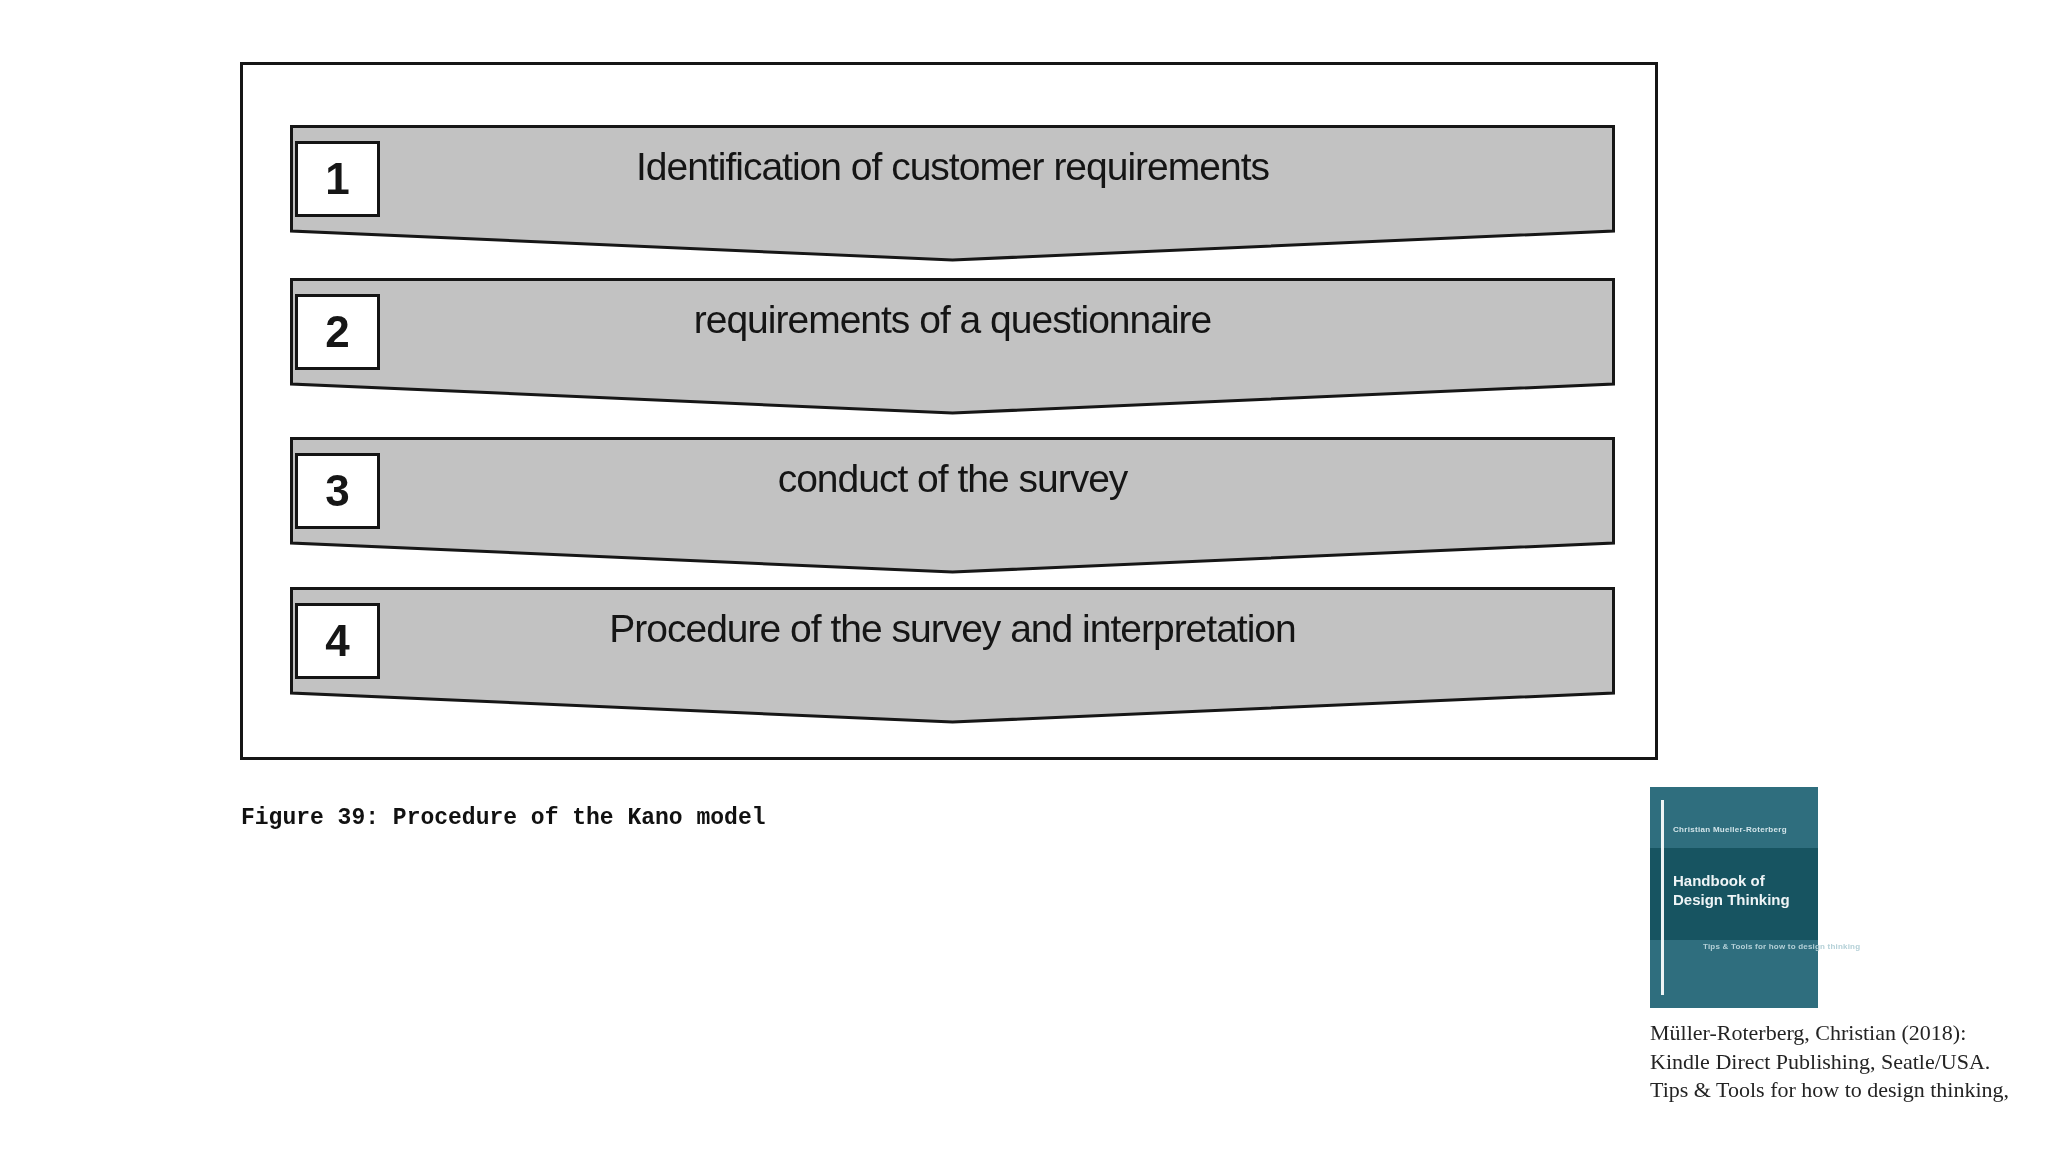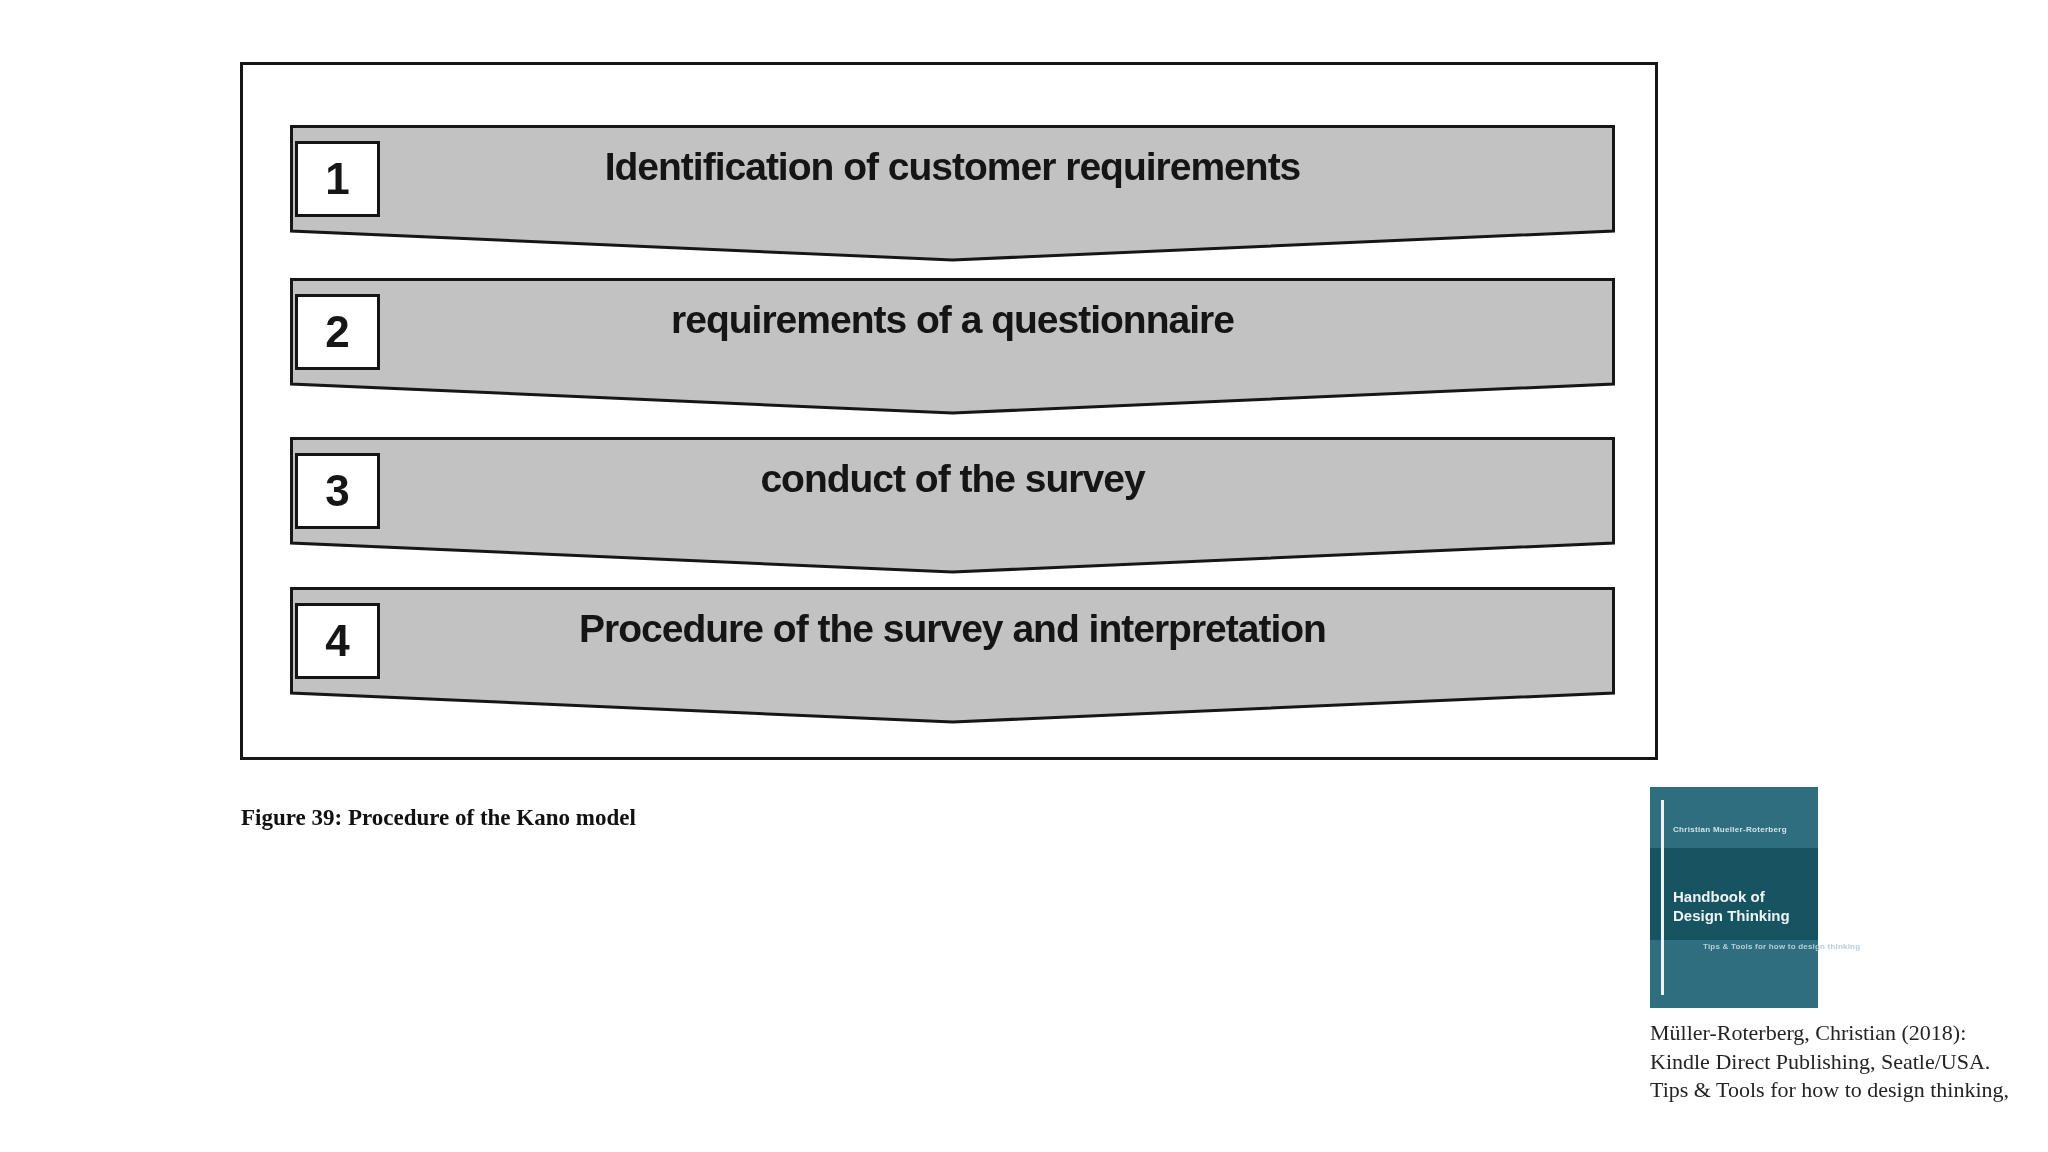--- a/index.html
+++ b/index.html
@@ -28,46 +28,46 @@
   }
   .num-box {
     position:absolute; left:5px; top:16px; width:85px; height:76px;
     background:#ffffff; border:3px solid #141414;
     display:flex; align-items:center; justify-content:center;
     font-weight:bold; font-size:44px; color:#161616;
   }
   .banner-label {
     position:absolute; left:0; top:0; width:100%; height:84px;
     display:flex; align-items:center; justify-content:center;
-    font-weight:bold; font-size:39px; letter-spacing:-1px; color:#151515;
+    font-weight:normal; font-size:39px; letter-spacing:-1px; color:#151515;
     white-space:nowrap;
   }
   
   .caption {
     position:absolute; left:241px; top:805px;
-    font-family:Liberation Serif, serif; font-weight:bold;
+    font-family:Liberation Mono, monospace; font-weight:bold;
     font-size:23px; color:#111111; white-space:nowrap;
   }
   
   .book-cover { position:absolute; left:1650px; top:787px; width:168px; height:221px;border-radius:15px; }
   .cover-band-top    { height:61px; background:var(--cover-teal-light,#2f6e7e); }
   .cover-band-mid    { height:92px; background:var(--cover-teal-dark,#175461); }
   .cover-band-bottom { height:68px; background:var(--cover-teal-light,#2f6e7e); }
   .cover-line {
     position:absolute; left:11px; top:13px; width:3px; height:195px;
     background:rgba(255,255,255,0.92);
   }
   .cover-author {
     position:absolute; left:23px; top:38px;
     font-size:8px; font-weight:bold; color:#d2e4e9;
     letter-spacing:0.3px; white-space:nowrap;
   }
   .cover-title {
     position:absolute; left:23px; top:84px;
-    font-size:15px; font-weight:bold; color:#eef4f6; line-height:19px;margin-top:16px;
+    font-size:15px; font-weight:bold; color:#eef4f6; line-height:19px;
   }
   .cover-subtitle {
     position:absolute; left:22px; top:155px;
     font-size:8px; font-weight:bold; color:#b4d0d7;
     letter-spacing:0.2px; white-space:nowrap;margin-left:31px;
   }
   
   .citation {
     position:absolute; left:1650px; top:1019px;
     font-family:"Liberation Serif", serif;

